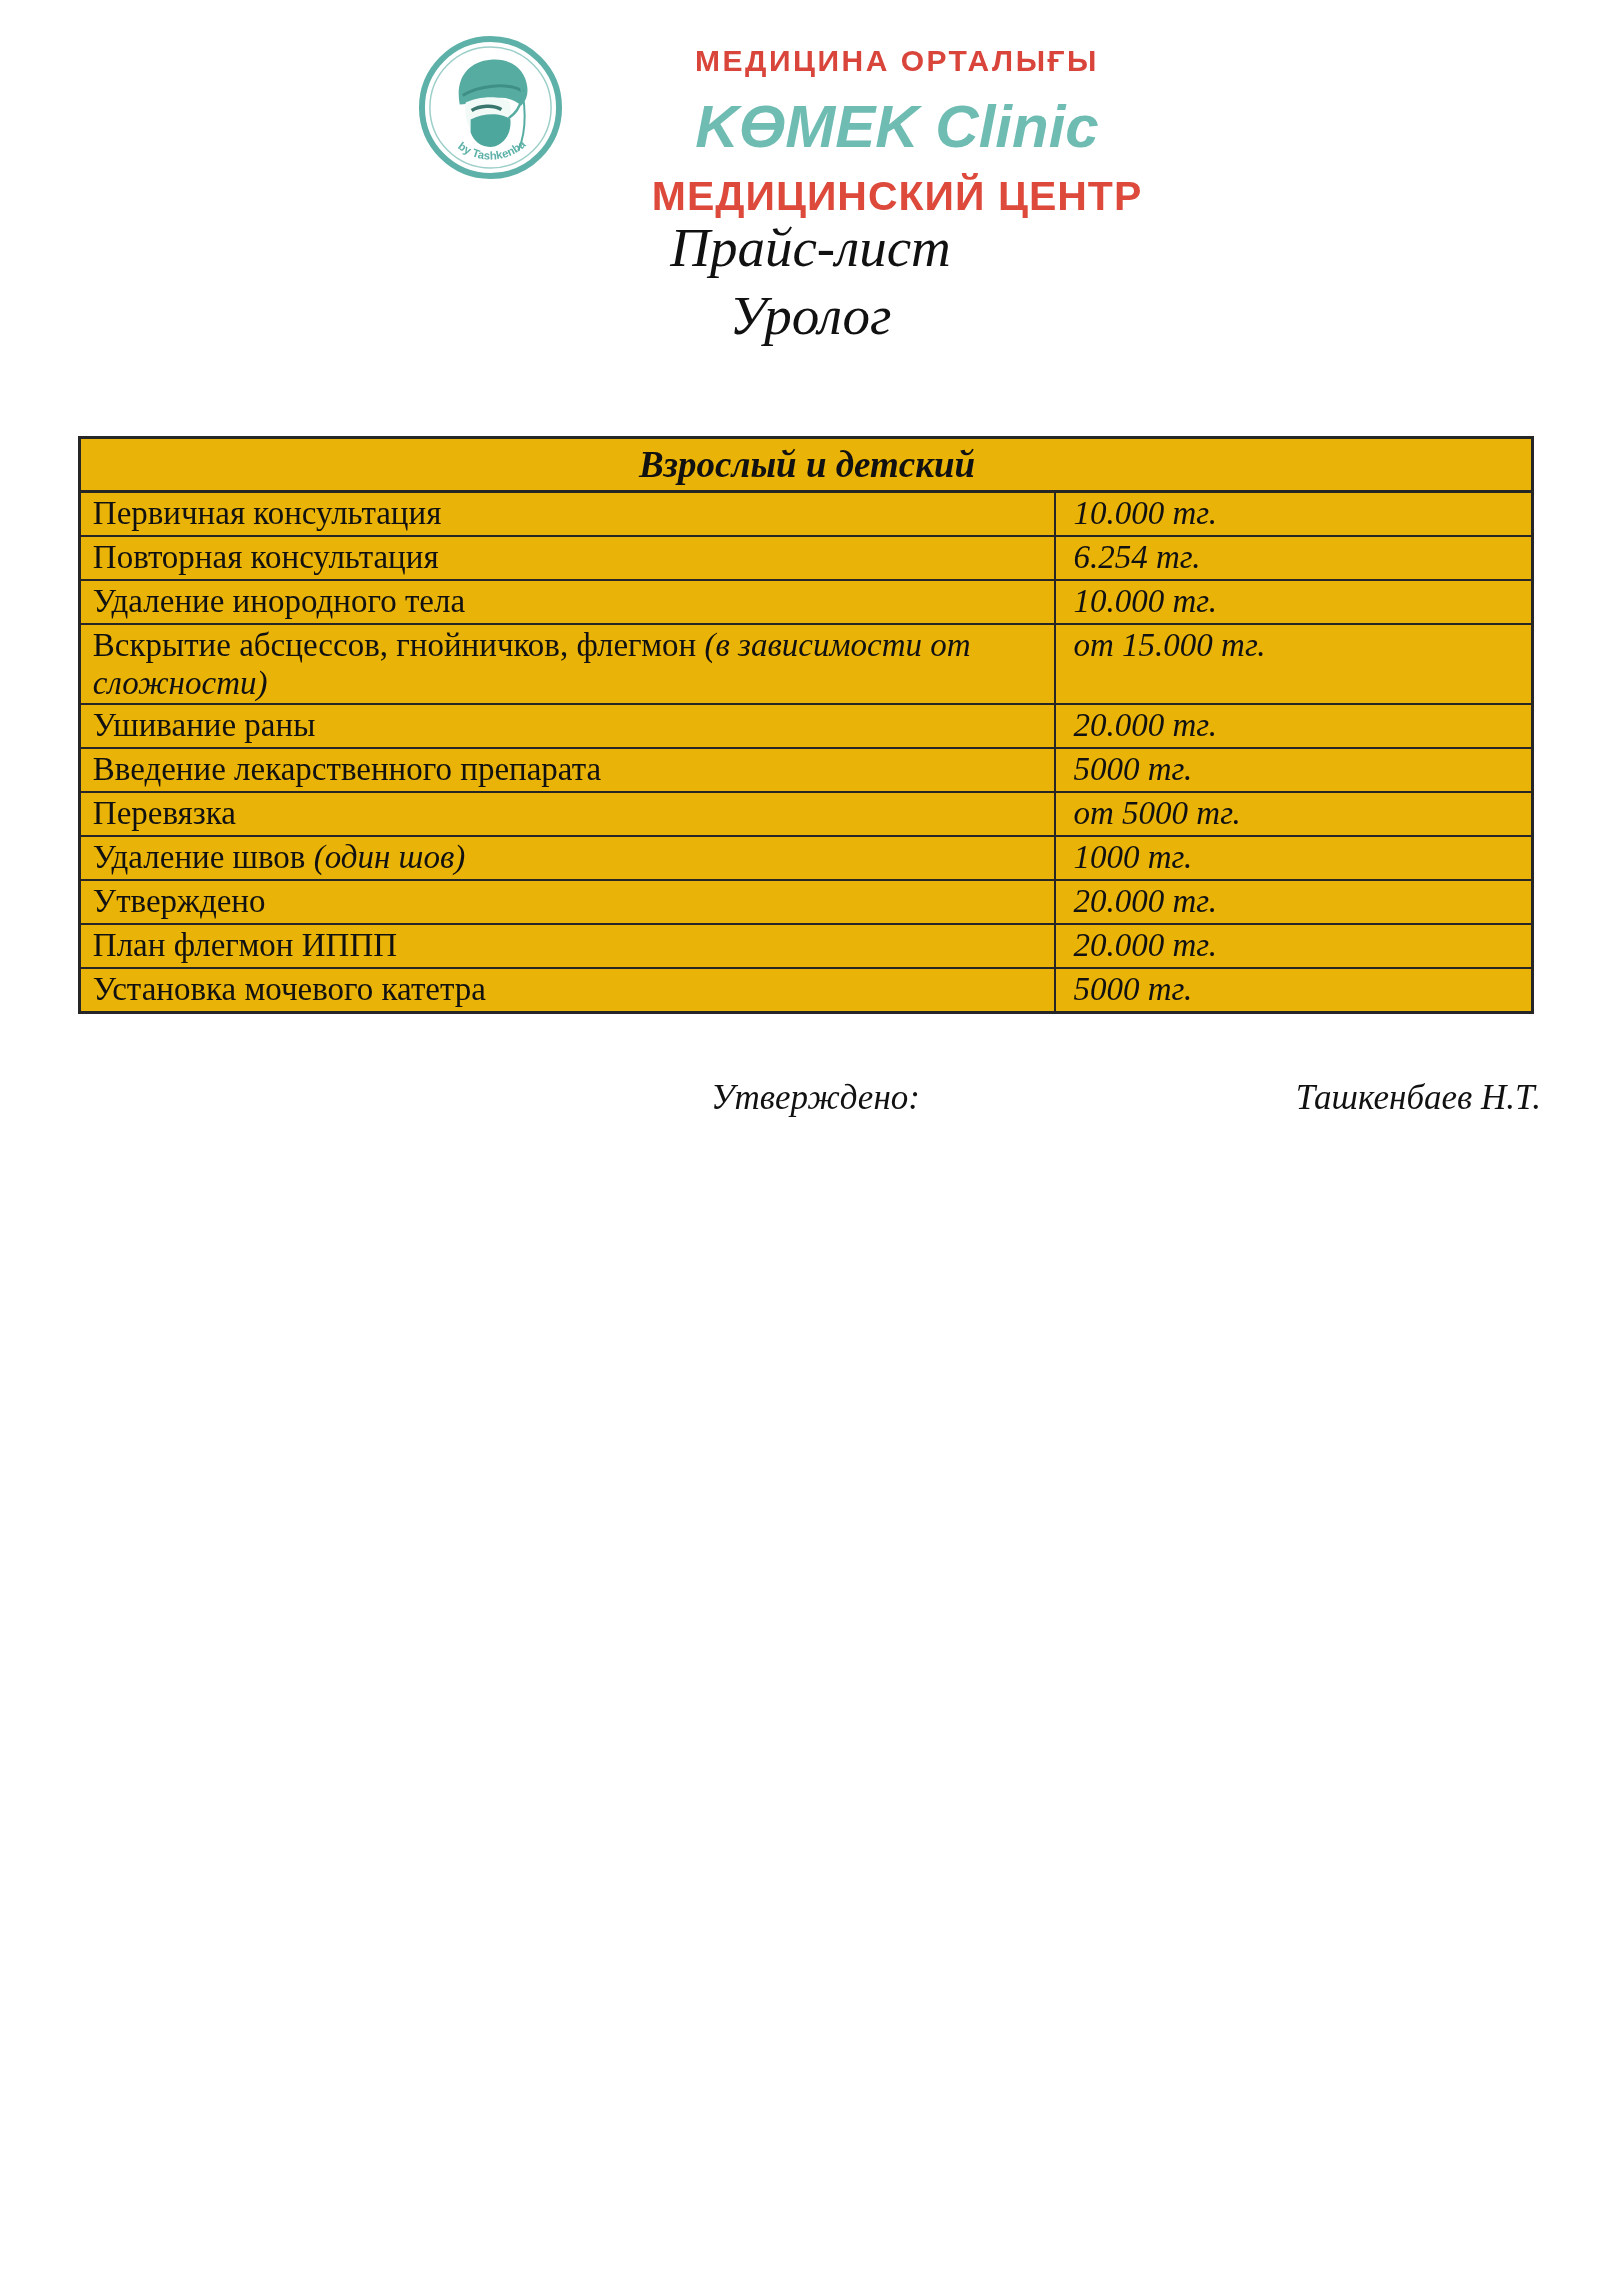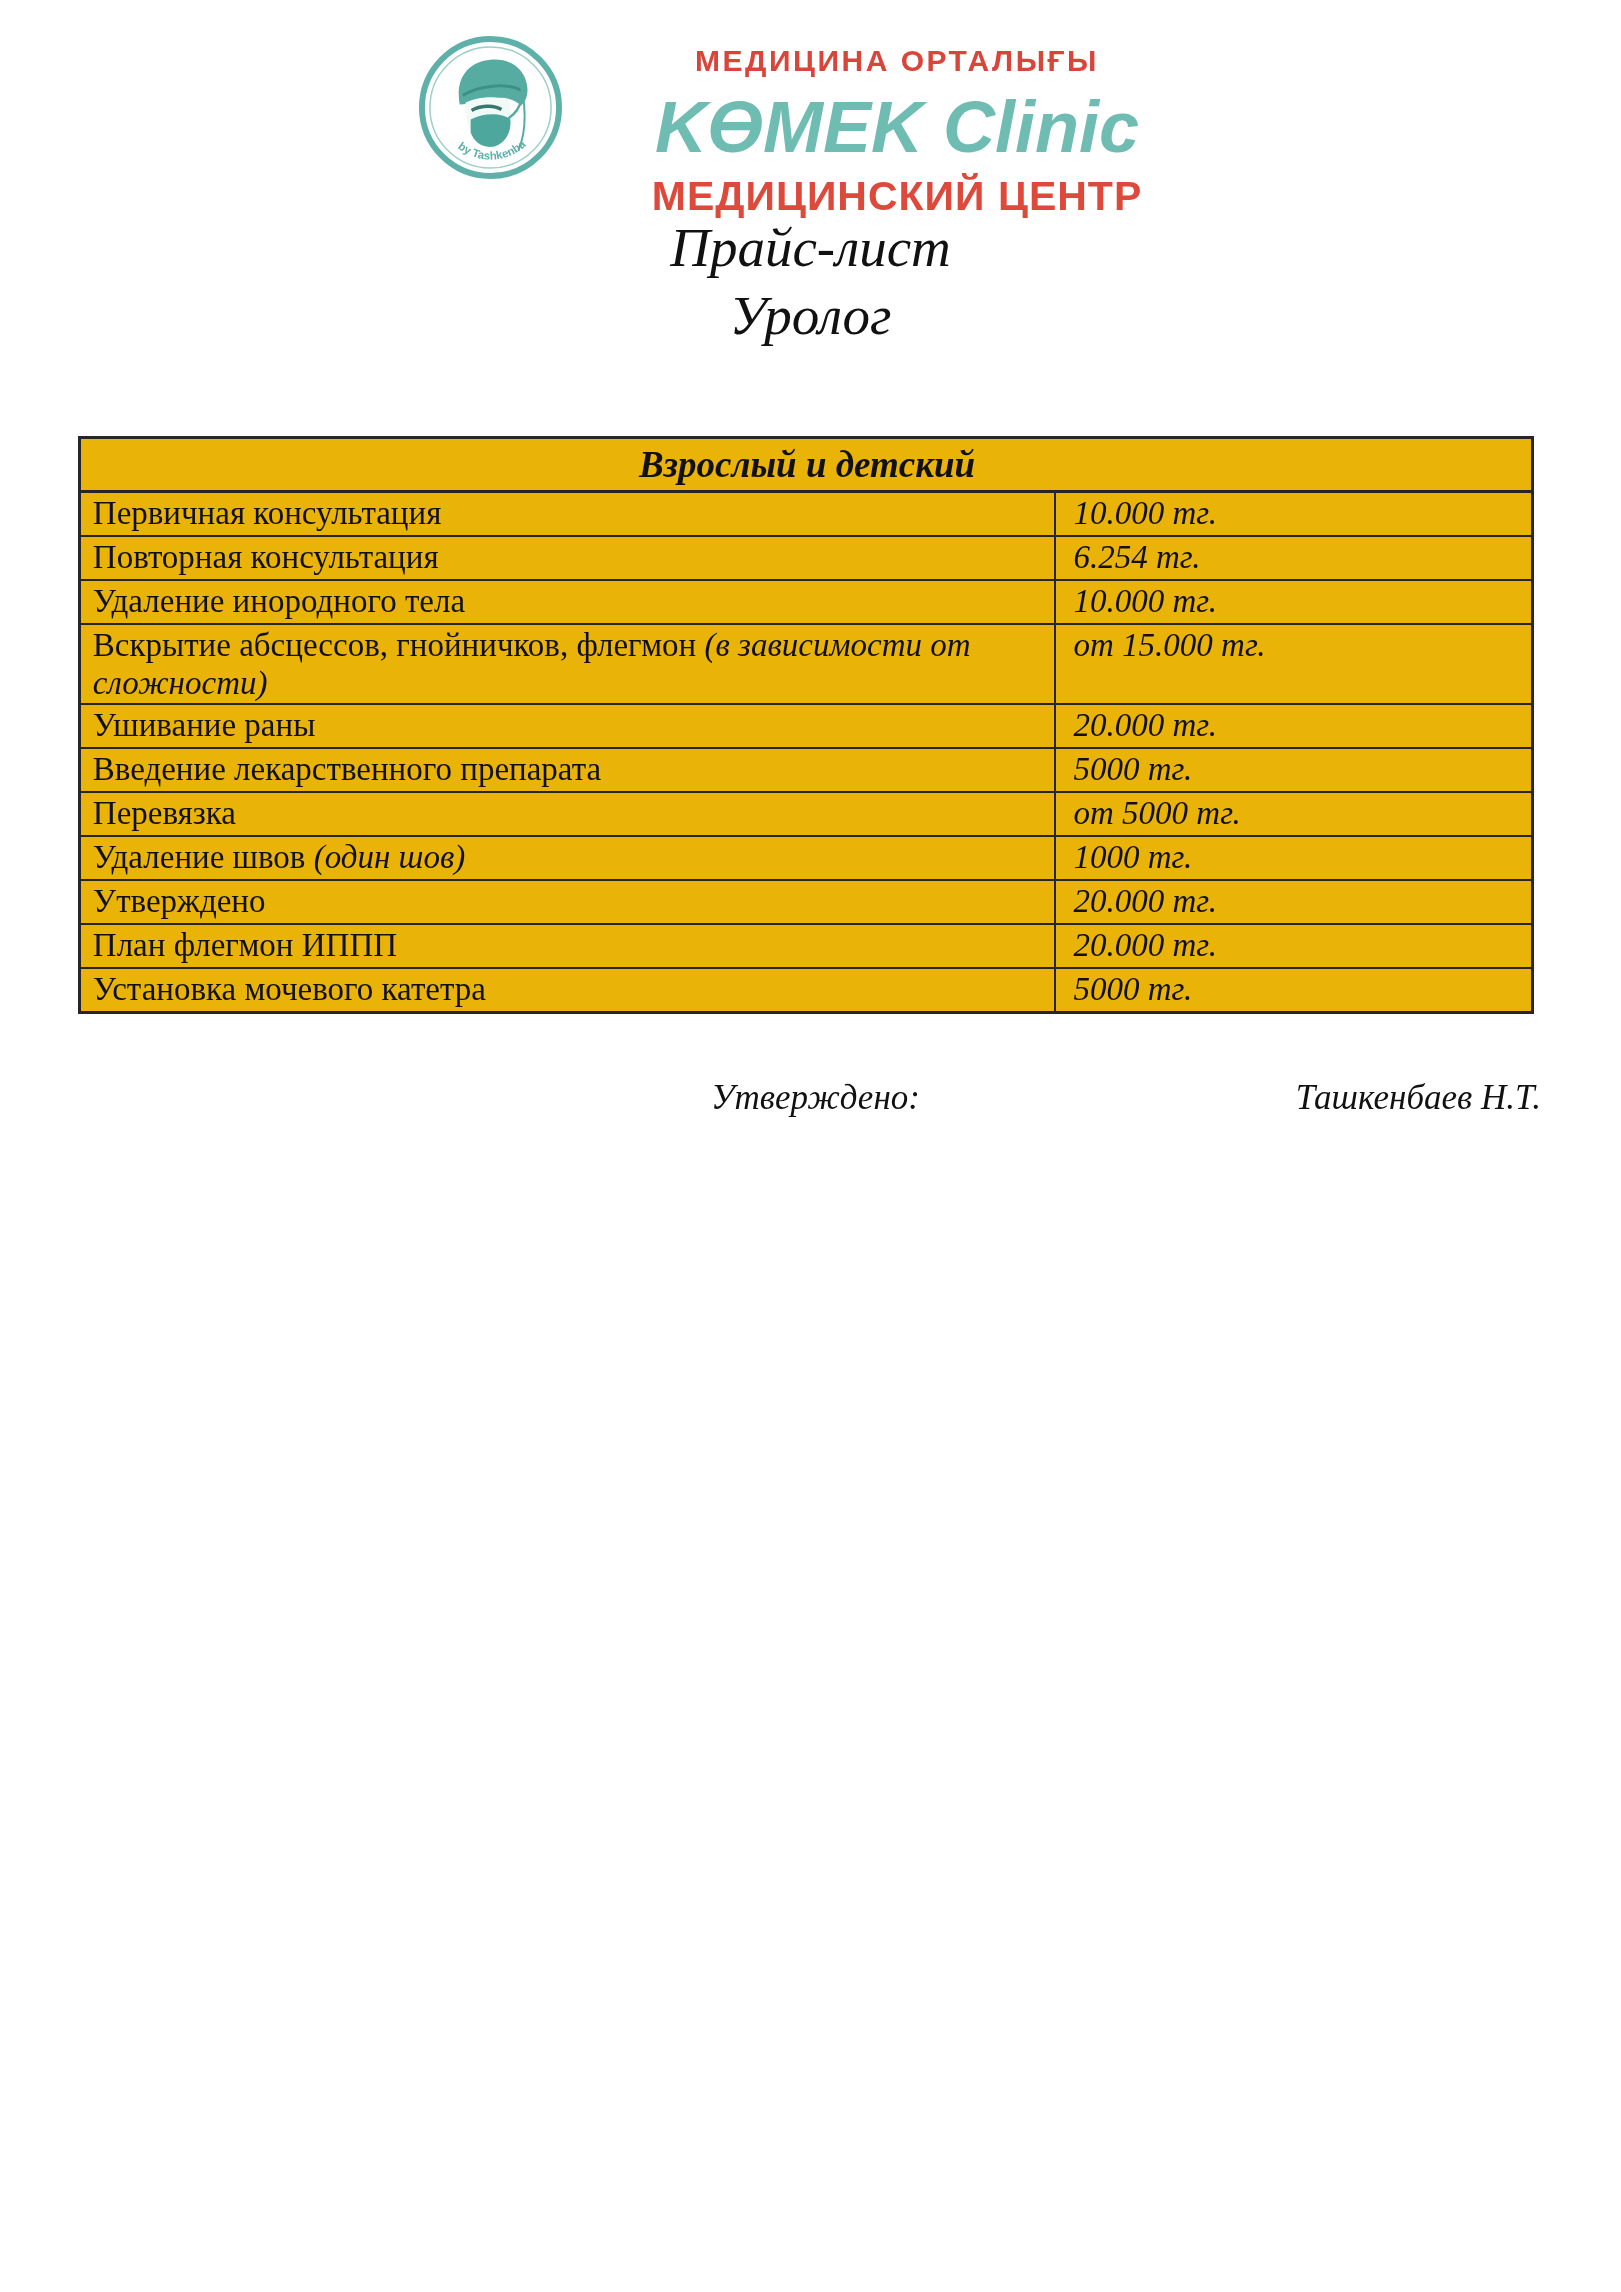--- a/index.html
+++ b/index.html
@@ -15,21 +15,21 @@
   
   .logo-circle{position:absolute;left:416px;top:33px;width:149px;height:149px;}
   .brand-text{position:absolute;left:576px;top:27.4px;width:642px;text-align:center;margin-top:14px;}
   .brand-top{
     font-family:"Liberation Sans", sans-serif;font-weight:bold;
     font-size:30px;letter-spacing:2.5px;color:#d9453b;line-height:39px;
     white-space:nowrap;
   }
   .brand-name{
     font-family:"Liberation Sans", sans-serif;font-weight:bold;font-style:italic;
-    font-size:72px;color:#6fbcb3;line-height:94px;white-space:nowrap;
+    font-size:60px;color:#6fbcb3;line-height:94px;white-space:nowrap;
   }
   .brand-bottom{
     font-family:"Liberation Sans", sans-serif;font-weight:bold;
     font-size:41px;letter-spacing:1px;color:#dd4a3c;line-height:45px;
     white-space:nowrap;
   }
   
   .title,.subtitle{
     position:absolute;left:0;width:100%;text-align:center;
     font-style:italic;font-size:55px;line-height:63px;

